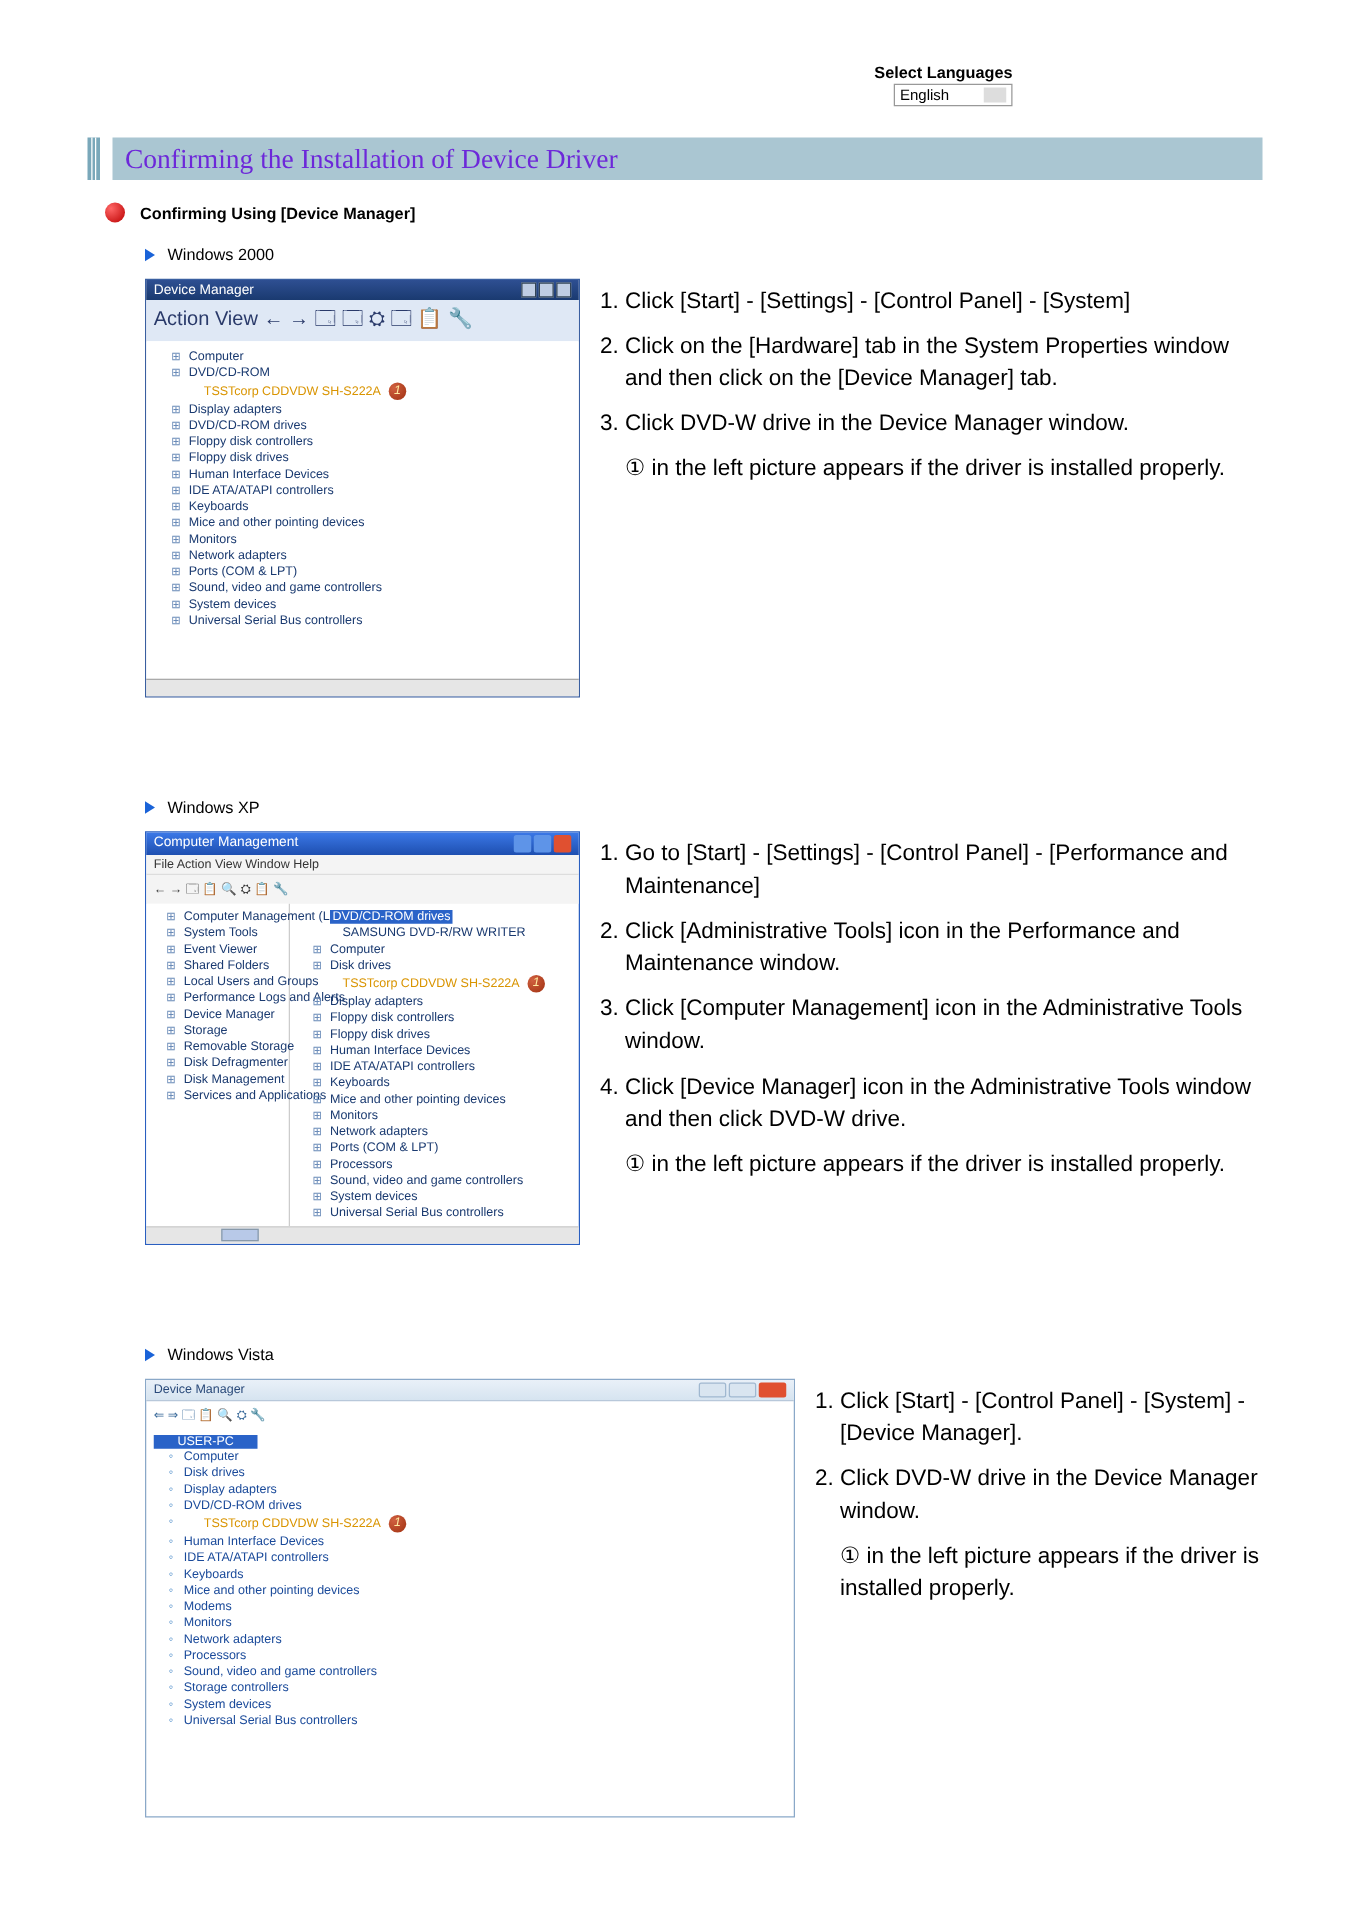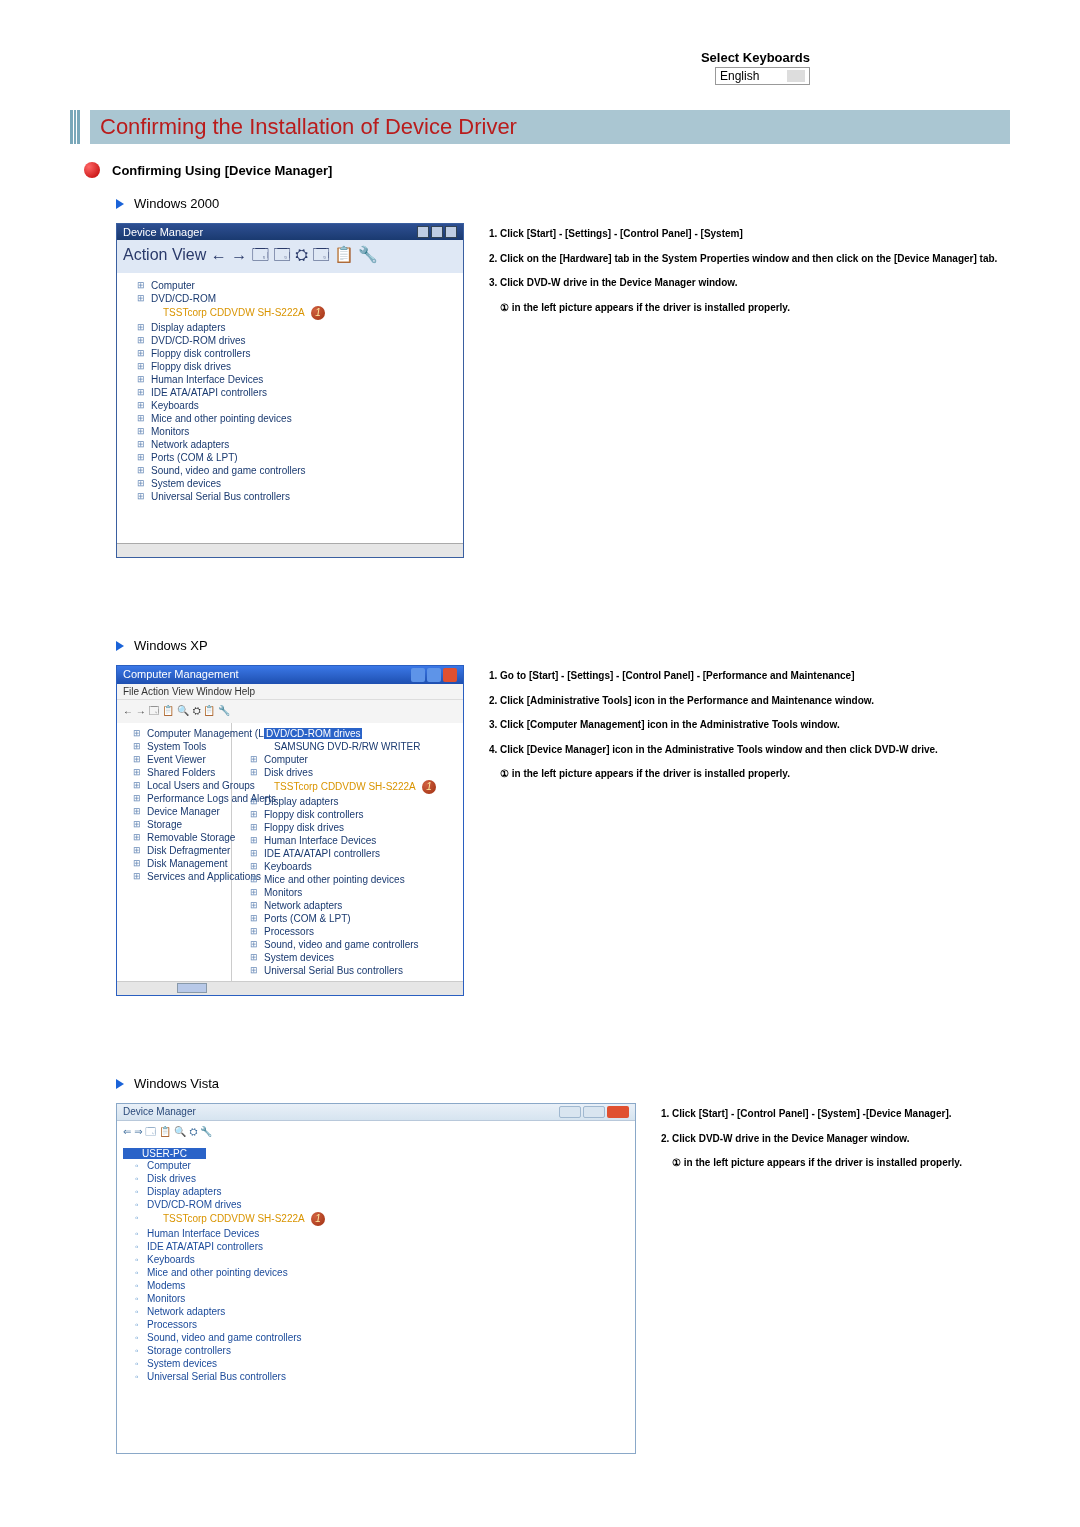--- a/index.html
+++ b/index.html
@@ -28,22 +28,22 @@
   .title-bullet {
     width: 10px; background: #7aa8ba; position: relative; margin-right: 10px;
   }
   .title-bullet::before {
     content: ""; position: absolute; top: 0; bottom: 0; left: 3px; width: 1px; background: #fff;
   }
   .title-bullet::after {
     content: ""; position: absolute; top: 0; bottom: 0; left: 6px; width: 1px; background: #fff;
   }
   .title-text {
-    flex: 1; background: #aac6d2; color: #b91c1c;
-    font-family: Liberation Sans, sans-serif;
+    flex: 1; background: #aac6d2; color: #6d28d9;
+    font-family: Liberation Serif, serif;
     font-size: 22px; padding: 4px 10px;
   }
 
   .sub1 { display: flex; align-items: center; margin: 18px 0 14px 14px; }
   .dot-red {
     width: 16px; height: 16px; border-radius: 50%;
     background: radial-gradient(circle at 30% 30%, #ff6666, #bb0000);
     margin-right: 12px;
   }
   .sub1-text { font-weight: bold; font-size: 13px; }
@@ -119,32 +119,32 @@
   .vista-title .close2 { background:#e05030; }
   .vista-menu { padding:2px 6px; color:#456; }
   .vista-menu span { color:#1a5abf; text-decoration:underline; margin-right:10px; }
   .vista-tool { padding:3px 6px; color:#3a6a9a; }
   .vista-body { padding:4px 6px 70px 6px; color:#1a4a9a; min-height:220px; }
   .root-sel { background:#2a63c8; color:#fff; padding:0 19px; }
   .v-tree ul { list-style:none; padding-left:14px; }
   .v-tree li { padding:1px 0 1px 10px; position:relative; white-space:nowrap; }
   .v-tree li::before { content:"◦"; position:absolute; left:-2px; color:#4a8ac8; font-size:10px; top:1px;}
 
-  .instructions { flex:1; padding-top: 4px; font-size: 10px; line-height: 1.45; font-weight: bold; }
+  .instructions { flex:1; padding-top: 4px; font-size: 18px; line-height: 1.45; }
   .instructions ol { padding-left: 18px; }
   .instructions li { margin-bottom: 10px; }
   .instructions .tail { margin-top: 6px; margin-left: 18px; }
 </style>
 </head>
 <body>
 
 <div class="page">
 
   <div class="lang-block">
-    <div class="lang-label">Select Keyboards</div>
+    <div class="lang-label">Select Languages</div>
     <div class="lang-select">
       <span>English</span>
       <span class="flag"></span>
     </div>
   </div>
 
   <div class="title-bar">
     <div class="title-bullet"></div>
     <div class="title-text">Confirming the Installation of Device Driver</div>
   </div>

